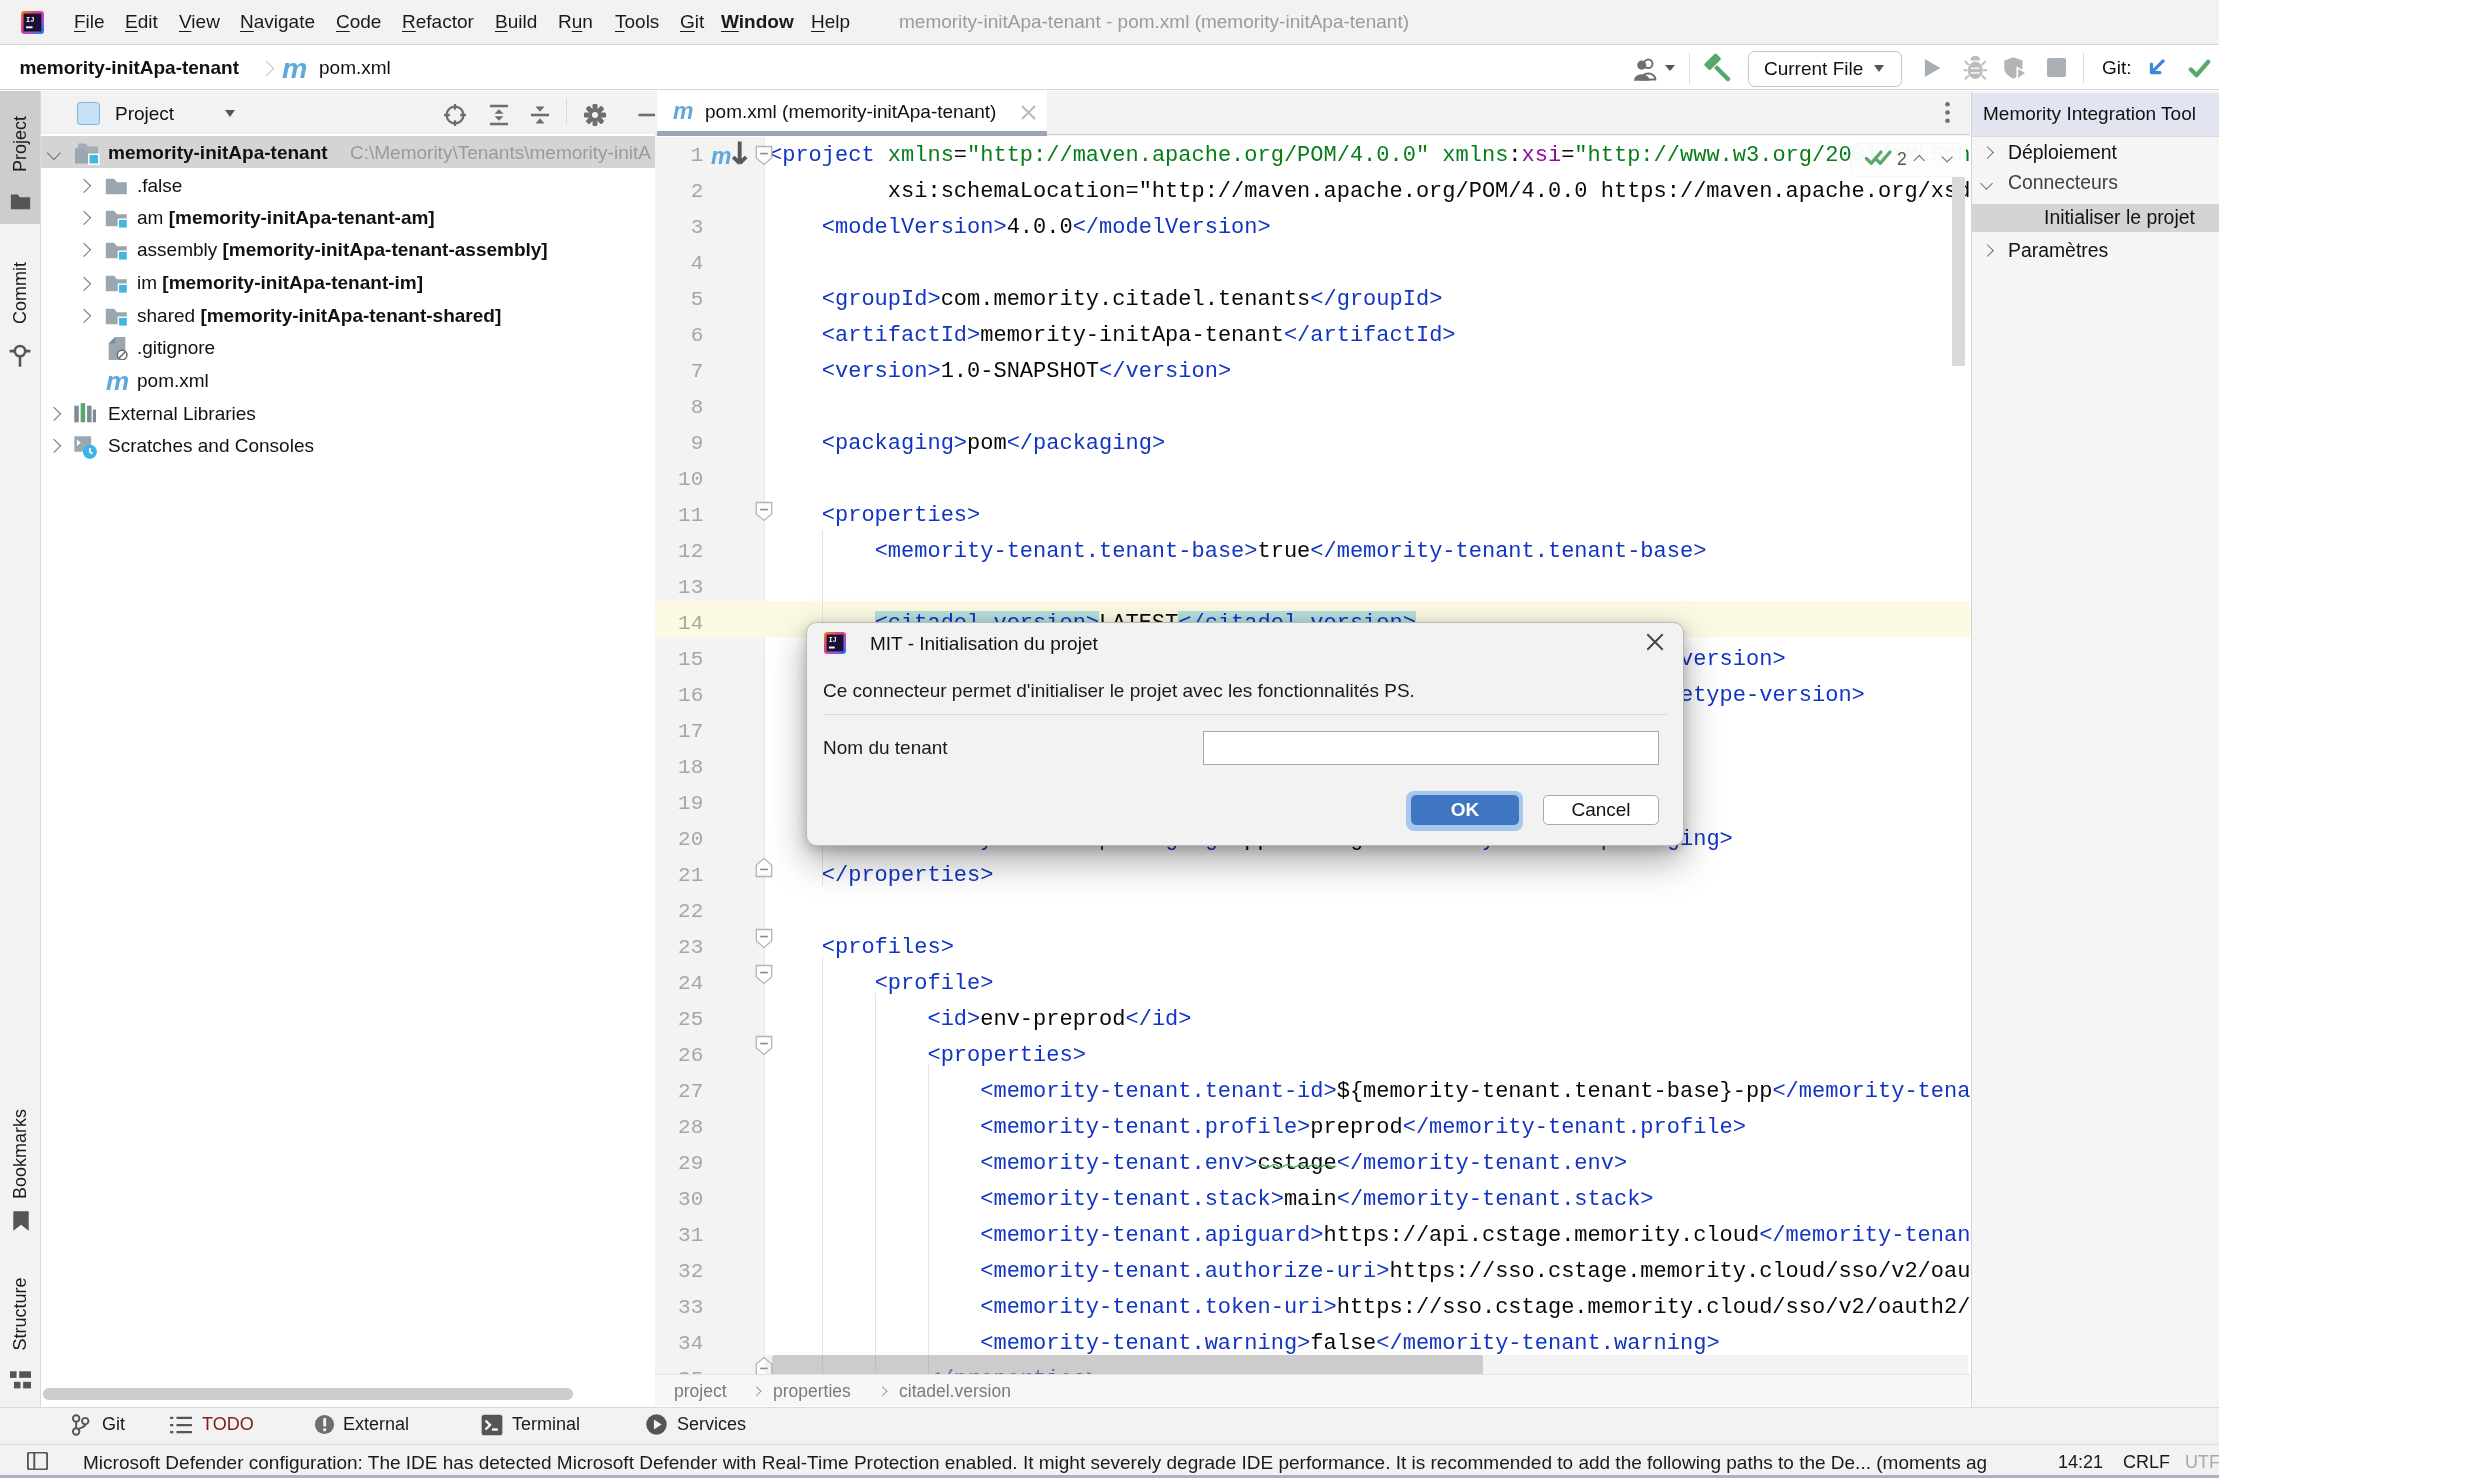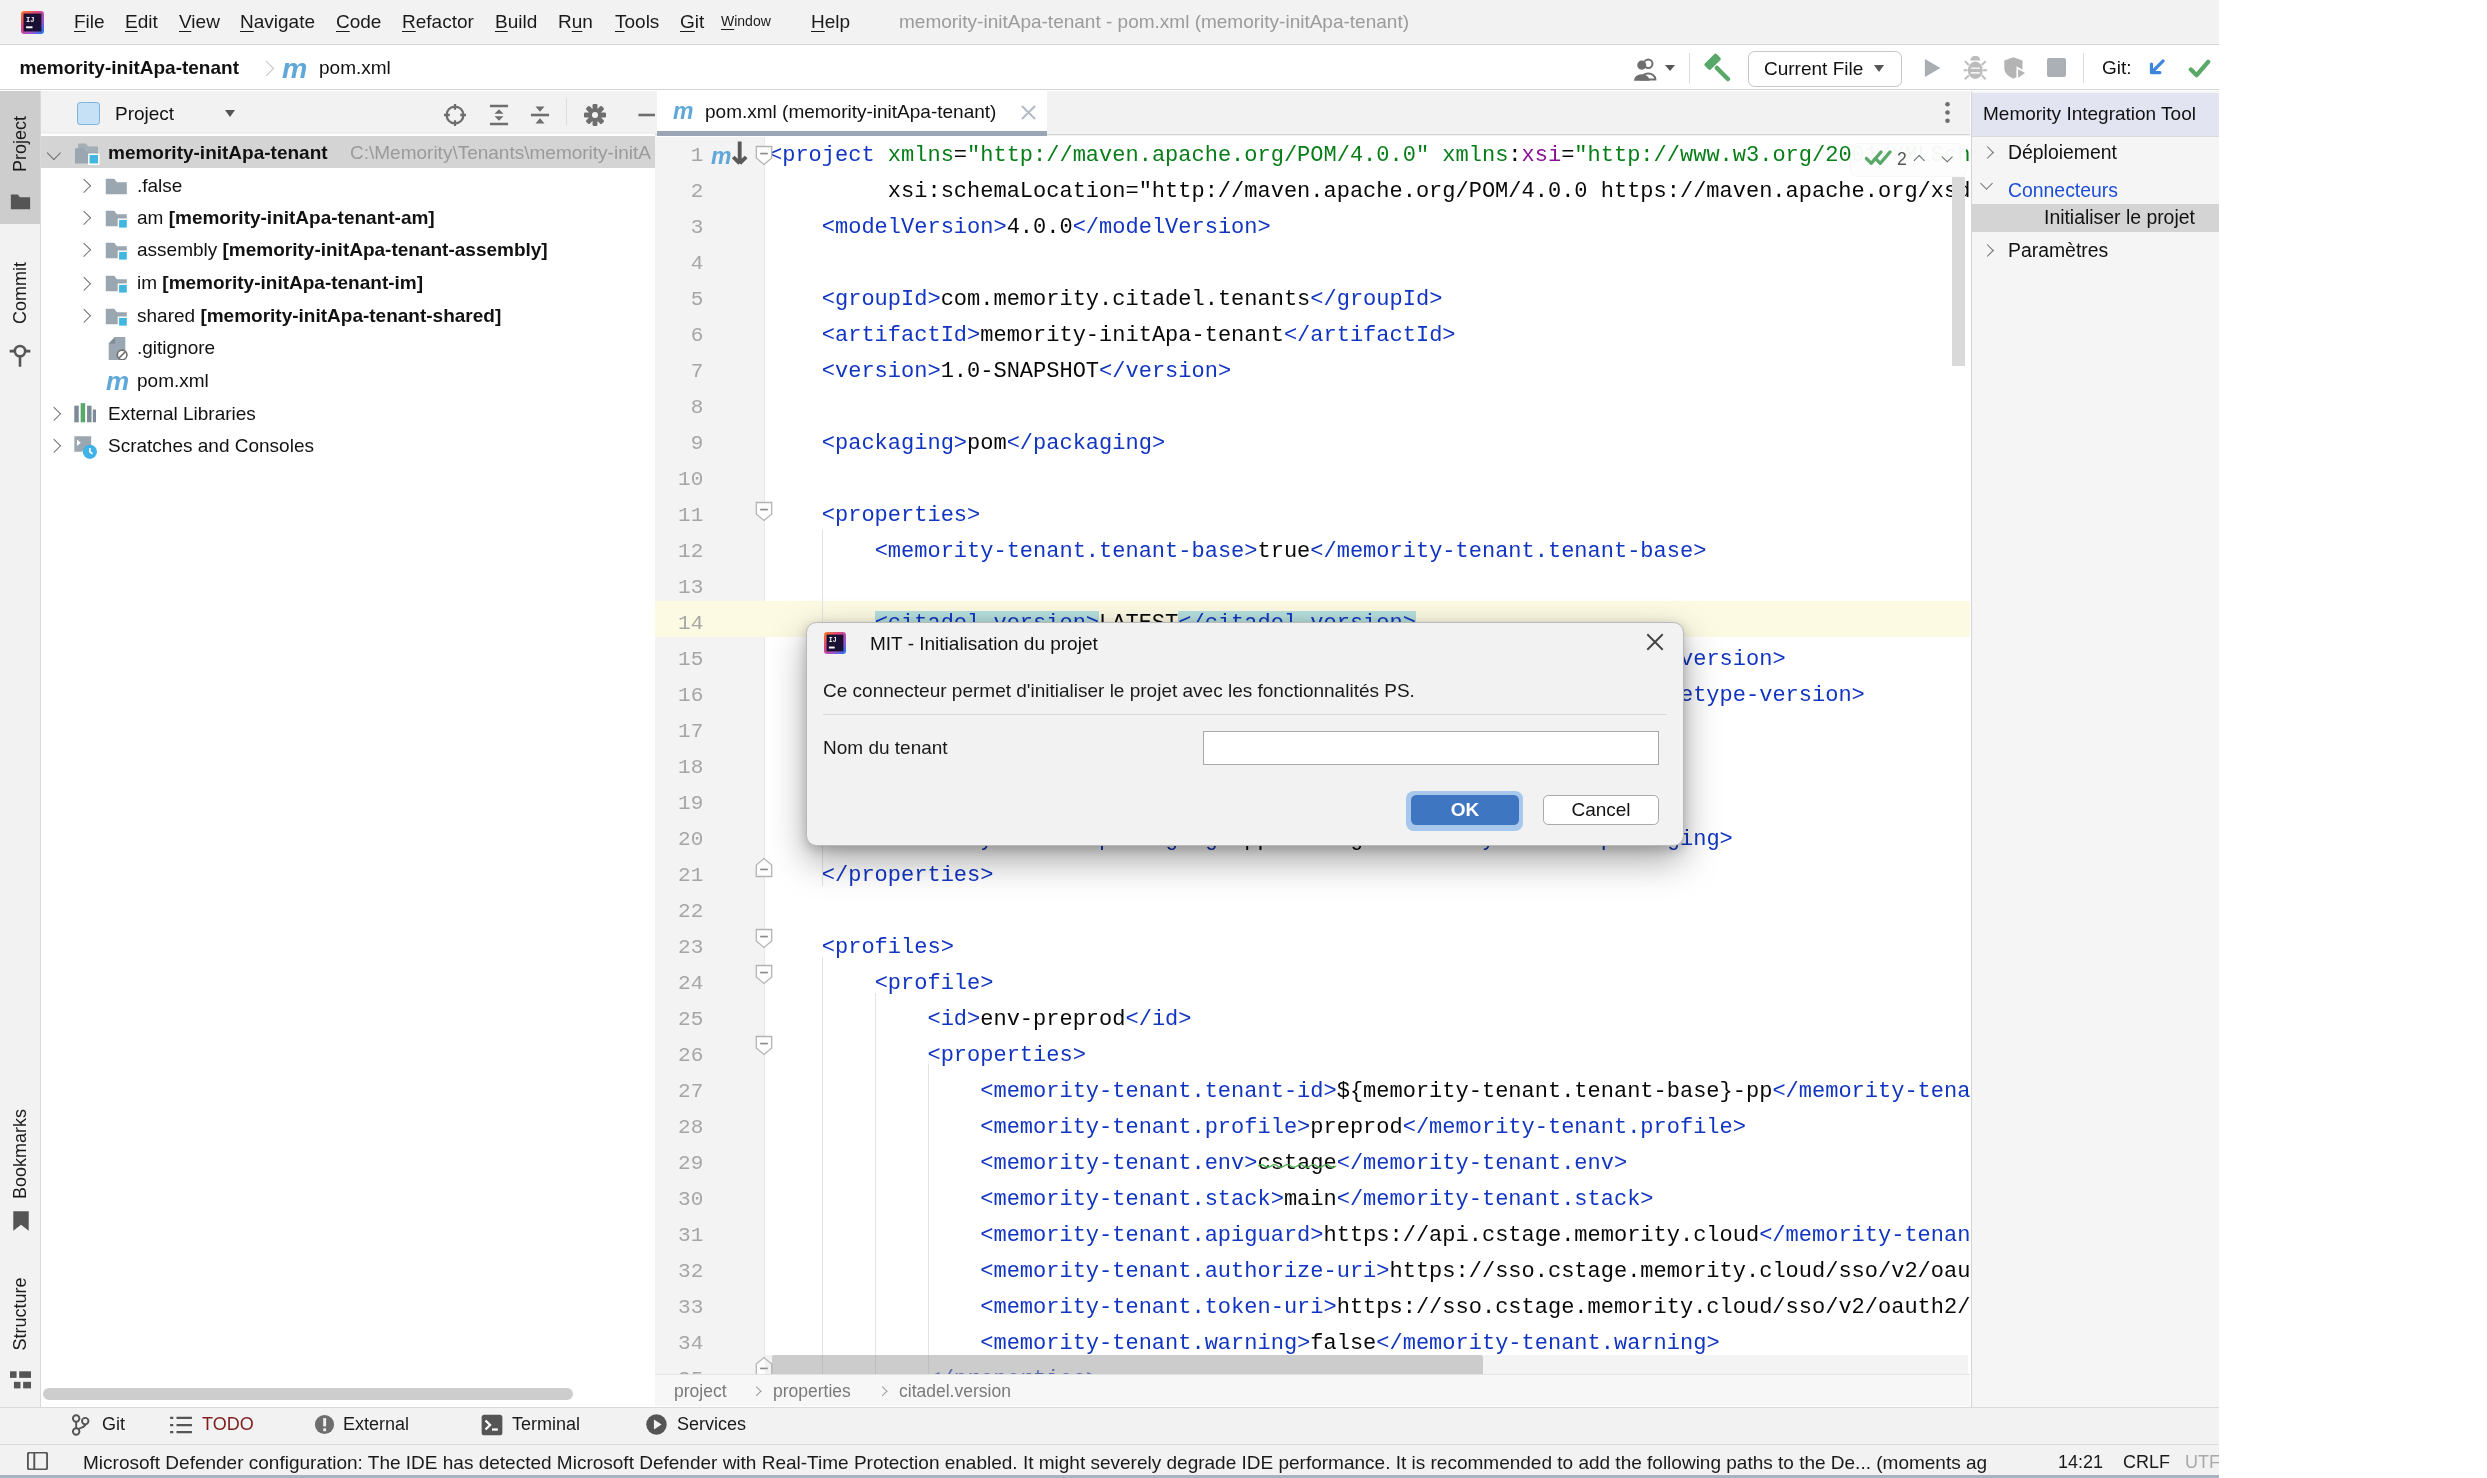--- a/index.html
+++ b/index.html
@@ -25,21 +25,21 @@
 <div style="position:absolute;left:74px;top:10.4px;font-size:19px;line-height:23px;color:#1a1a1a;font-weight:400;white-space:pre;"><span style="text-decoration:underline;text-underline-offset:3.2px;">F</span>ile</div>
 <div style="position:absolute;left:125px;top:10.4px;font-size:19px;line-height:23px;color:#1a1a1a;font-weight:400;white-space:pre;"><span style="text-decoration:underline;text-underline-offset:3.2px;">E</span>dit</div>
 <div style="position:absolute;left:179px;top:10.4px;font-size:19px;line-height:23px;color:#1a1a1a;font-weight:400;white-space:pre;"><span style="text-decoration:underline;text-underline-offset:3.2px;">V</span>iew</div>
 <div style="position:absolute;left:240px;top:10.4px;font-size:19px;line-height:23px;color:#1a1a1a;font-weight:400;white-space:pre;"><span style="text-decoration:underline;text-underline-offset:3.2px;">N</span>avigate</div>
 <div style="position:absolute;left:336px;top:10.4px;font-size:19px;line-height:23px;color:#1a1a1a;font-weight:400;white-space:pre;"><span style="text-decoration:underline;text-underline-offset:3.2px;">C</span>ode</div>
 <div style="position:absolute;left:402px;top:10.4px;font-size:19px;line-height:23px;color:#1a1a1a;font-weight:400;white-space:pre;"><span style="text-decoration:underline;text-underline-offset:3.2px;">R</span>efactor</div>
 <div style="position:absolute;left:495px;top:10.4px;font-size:19px;line-height:23px;color:#1a1a1a;font-weight:400;white-space:pre;"><span style="text-decoration:underline;text-underline-offset:3.2px;">B</span>uild</div>
 <div style="position:absolute;left:558px;top:10.4px;font-size:19px;line-height:23px;color:#1a1a1a;font-weight:400;white-space:pre;">R<span style="text-decoration:underline;text-underline-offset:3.2px;">u</span>n</div>
 <div style="position:absolute;left:615px;top:10.4px;font-size:19px;line-height:23px;color:#1a1a1a;font-weight:400;white-space:pre;"><span style="text-decoration:underline;text-underline-offset:3.2px;">T</span>ools</div>
 <div style="position:absolute;left:680px;top:10.4px;font-size:19px;line-height:23px;color:#1a1a1a;font-weight:400;white-space:pre;"><span style="text-decoration:underline;text-underline-offset:3.2px;">G</span>it</div>
-<div style="position:absolute;left:721px;top:10.4px;font-size:14px;line-height:23px;color:#1a1a1a;font-weight:400;white-space:pre;"><span style="text-decoration:underline;text-underline-offset:3.2px;">W</span>indow</div>
+<div style="position:absolute;left:721px;top:10.4px;font-size:19px;line-height:23px;color:#1a1a1a;font-weight:700;white-space:pre;"><span style="text-decoration:underline;text-underline-offset:3.2px;">W</span>indow</div>
 <div style="position:absolute;left:811px;top:10.4px;font-size:19px;line-height:23px;color:#1a1a1a;font-weight:400;white-space:pre;"><span style="text-decoration:underline;text-underline-offset:3.2px;">H</span>elp</div>
 <div style="position:absolute;left:899px;top:9.7px;font-size:19px;line-height:23px;color:#9b9b9b;font-weight:400;white-space:pre;">memority-initApa-tenant - pom.xml (memority-initApa-tenant)</div>
 <svg style="position:absolute;left:2289px;top:18px" width="17" height="3.9" viewBox="0 0 26 6">
       <rect x="0" y="1" width="26" height="3.5" fill="#7a7a7a"></rect>
     </svg>
 <svg style="position:absolute;left:2364px;top:11.7px" width="18" height="18" viewBox="0 0 28 28">
       <rect x="1" y="6" width="20" height="20" rx="4" fill="none" stroke="#7a7a7a" stroke-width="2.6"></rect>
       <path d="M8 6 v-2 a3 3 0 0 1 3-3 h13 a3 3 0 0 1 3 3 v13 a3 3 0 0 1 -3 3 h-2" fill="none" stroke="#7a7a7a" stroke-width="2.6"></path>
     </svg>
 <svg style="position:absolute;left:2441px;top:11.7px" width="18" height="18" viewBox="0 0 28 28">
@@ -424,21 +424,21 @@
         <circle cx="18" cy="18" r="5" fill="#f2f2f2"></circle>
       </g>
     </svg>
 <svg style="position:absolute;left:2420px;top:103px" width="21" height="22" viewBox="0 0 32 34">
       <rect x="2" y="15" width="28" height="4" fill="#6e6e6e"></rect>
     </svg>
 <div style="position:absolute;left:1972px;top:136px;width:481px;height:1.3px;background:#d9d9d9;"></div>
 <div style="position:absolute;left:1983px;top:148px;width:9px;height:9px;border-right:1.9px solid #6e6e6e;border-bottom:1.9px solid #6e6e6e;transform:rotate(-45deg);"></div>
 <div style="position:absolute;left:2008px;top:140px;font-size:19.4px;line-height:24.6px;color:#111;font-weight:400;white-space:pre;">Déploiement</div>
 <div style="position:absolute;left:1982px;top:179px;width:9px;height:9px;border-right:1.9px solid #6e6e6e;border-bottom:1.9px solid #6e6e6e;transform:rotate(45deg);"></div>
-<div style="position:absolute;left:2008px;top:178px;font-size:19.4px;line-height:24.6px;color:#1d4ed8;font-weight:400;white-space:pre;">Connecteurs</div>
+<div style="position:absolute;left:2008px;top:170px;font-size:19.4px;line-height:24.6px;color:#404040;font-weight:400;white-space:pre;">Connecteurs</div>
 <div style="position:absolute;left:1972px;top:204px;width:481px;height:28px;background:#d4d4d4;"></div>
 <div style="position:absolute;left:2044px;top:205px;font-size:19.4px;line-height:24.6px;color:#111;font-weight:400;white-space:pre;">Initialiser le projet</div>
 <div style="position:absolute;left:1983px;top:246px;width:9px;height:9px;border-right:1.9px solid #6e6e6e;border-bottom:1.9px solid #6e6e6e;transform:rotate(-45deg);"></div>
 <div style="position:absolute;left:2008px;top:238px;font-size:19.4px;line-height:24.6px;color:#111;font-weight:400;white-space:pre;">Paramètres</div>
 <div style="position:absolute;left:2454px;top:91px;width:34px;height:1353px;background:#f2f2f2;"></div>
 <div style="position:absolute;left:2454px;top:91px;width:1.3px;height:1353px;background:#d9d9d9;"></div>
 <div style="position:absolute;left:2459px;top:101px;font-size:23px;line-height:29px;color:#8a8a8a;font-weight:700;white-space:pre;font-style:italic;letter-spacing:-0.6px;">m</div>
 <div style="position:absolute;left:2470px;top:160px;transform:translate(-50%,-50%) rotate(90deg);font-size:17.5px;color:#1a1a1a;white-space:nowrap;">Maven</div>
 <div style="position:absolute;left:2455px;top:203px;width:32px;height:278px;background:#c6c6c6;"></div>
 <div style="position:absolute;left:2458px;top:225px;width:24.6px;height:24.6px;background:#fff;border:0.6px solid #b5b5b5;"></div>

